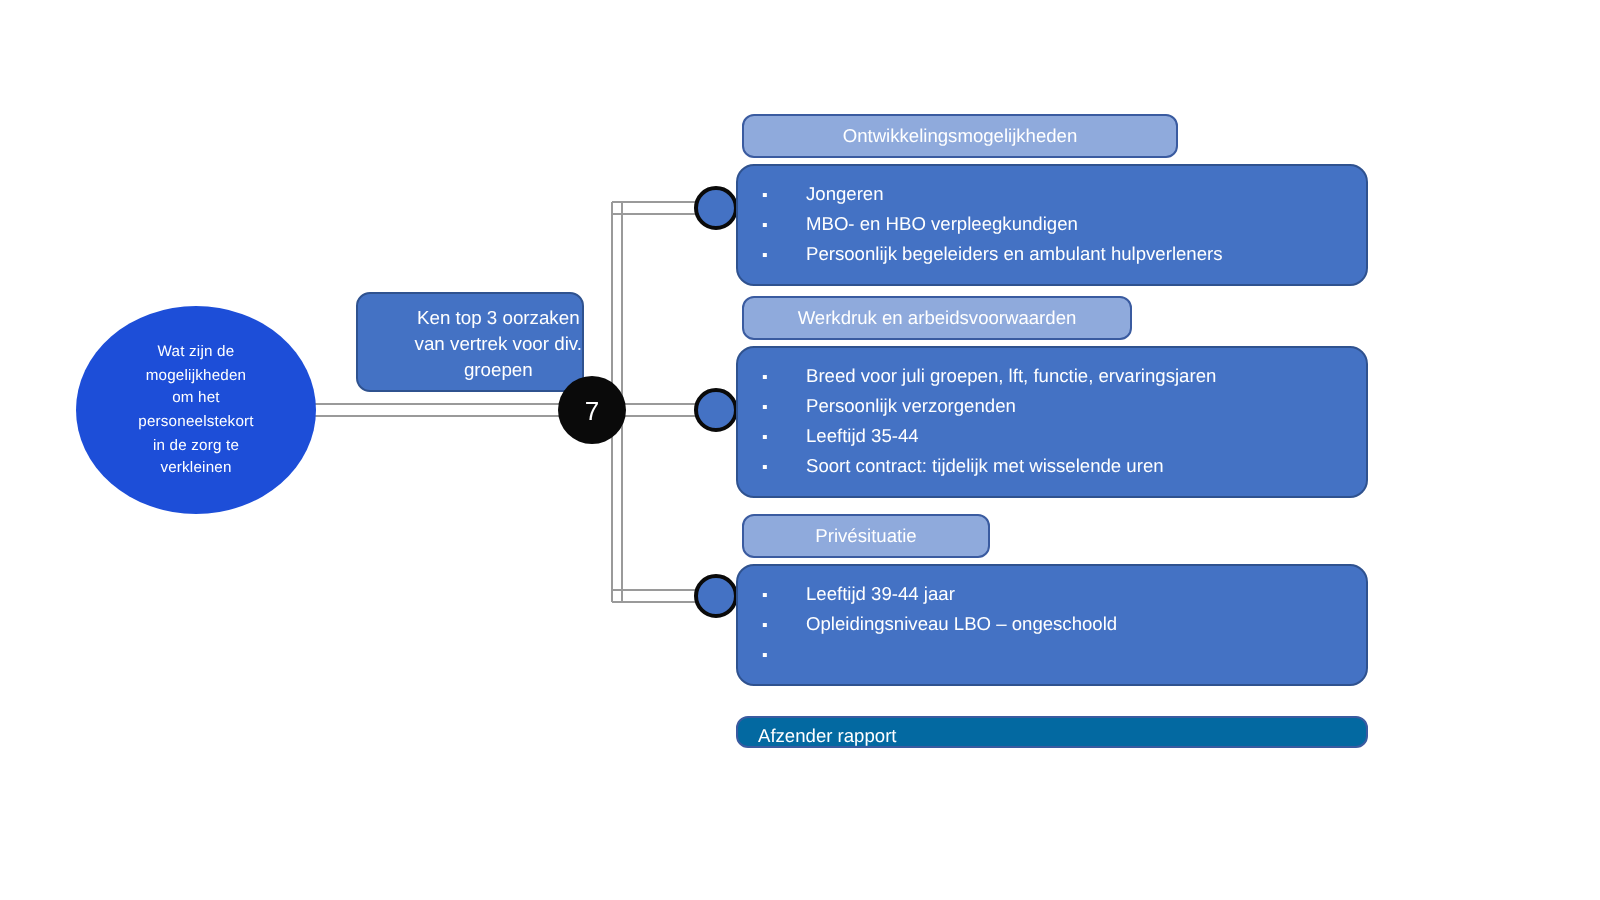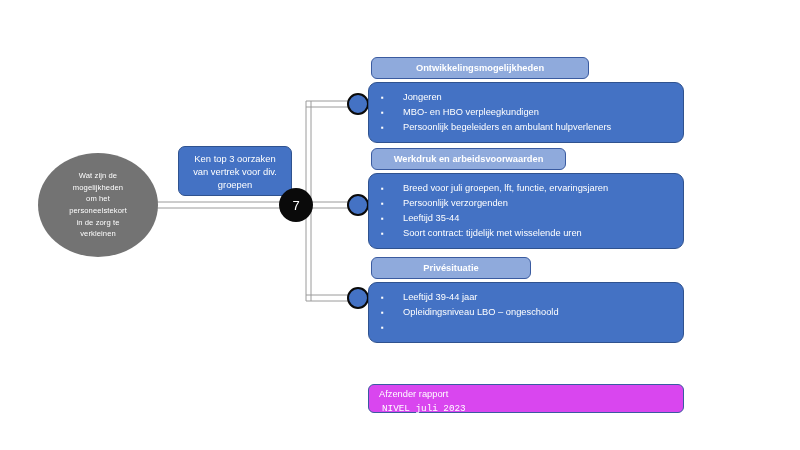--- a/index.html
+++ b/index.html
@@ -31,21 +31,21 @@
     pointer-events: none;
   }
 
   
   .root-ellipse {
     position: absolute;
     left: 38px;
     top: 153px;
     width: 120px;
     height: 104px;
-    background: #737373;
+    background: #1d4ed8;
     border-radius: 50%;
     display: flex;
     align-items: center;
     justify-content: center;
     box-sizing: border-box;
   }
   .root-ellipse .root-text {
     color: #ffffff;
     font-size: 7.6px;
     line-height: 11.6px;
@@ -61,21 +61,21 @@
     left: 178px;
     top: 146px;
     width: 114px;
     height: 50px;
     background: #4472C4;
     border: 1px solid #2F528F;
     border-radius: 7px;
     box-sizing: border-box;
     display: flex;
     align-items: center;
-    justify-content: center;
+    justify-content: flex-end;
   }
   .callout .callout-text {
     color: #ffffff;
     font-size: 9.4px;
     line-height: 13px;
     text-align: center;
     white-space: pre-line;
   }
 
   
@@ -121,21 +121,20 @@
     border: 1px solid #3A5BA0;
     border-radius: 6px;
     box-sizing: border-box;
     display: flex;
     align-items: center;
     justify-content: center;
     color: #ffffff;
     font-size: 9.3px;
     padding: 0 10px;
     z-index: 1;
-    font-weight: bold;
   }
   .group-body {
     position: absolute;
     left: 0;
     top: 25px;
     width: 316px;
     background: #4472C4;
     border: 1px solid #2F528F;
     border-radius: 9px;
     box-sizing: border-box;
@@ -157,27 +156,26 @@
     font-size: 8px;
     line-height: 15px;
   }
 
   
   .source-box {
     position: absolute;
     left: 368px;
     top: 358px;
     width: 316px;
-    height: 29px;
-    background: #d946ef;
+    height: 16px;
+    background: #0369a1;
     border: 1px solid #3A5BA0;
     border-radius: 6px;
     box-sizing: border-box;
     padding: 3px 0 0 10px;
-    margin-top: 26px;
   }
   .source-line {
     color: #ffffff;
     font-size: 9.3px;
     line-height: 13.5px;
     white-space: nowrap;
   }
   .source-line.indent { padding-left: 3px; font-family: Liberation Mono, monospace; }
 </style>
 </head>
@@ -266,21 +264,21 @@
         <span>Leeftijd 35-44</span>
       </div>
       <div class="bullet-row">
         <span class="dot">▪</span>
         <span>Soort contract: tijdelijk met wisselende  uren</span>
       </div>
     </div>
   </div>
 
   <div class="group" style="top:257px;">
-    <div class="group-tab" style="width:160px;">
+    <div class="group-tab" style="width:124px;">
       <span>Privésituatie</span>
     </div>
     <div class="group-body">
       <div class="bullet-row">
         <span class="dot">▪</span>
         <span>Leeftijd 39-44 jaar</span>
       </div>
       <div class="bullet-row">
         <span class="dot">▪</span>
         <span>Opleidingsniveau  LBO – ongeschoold</span>

